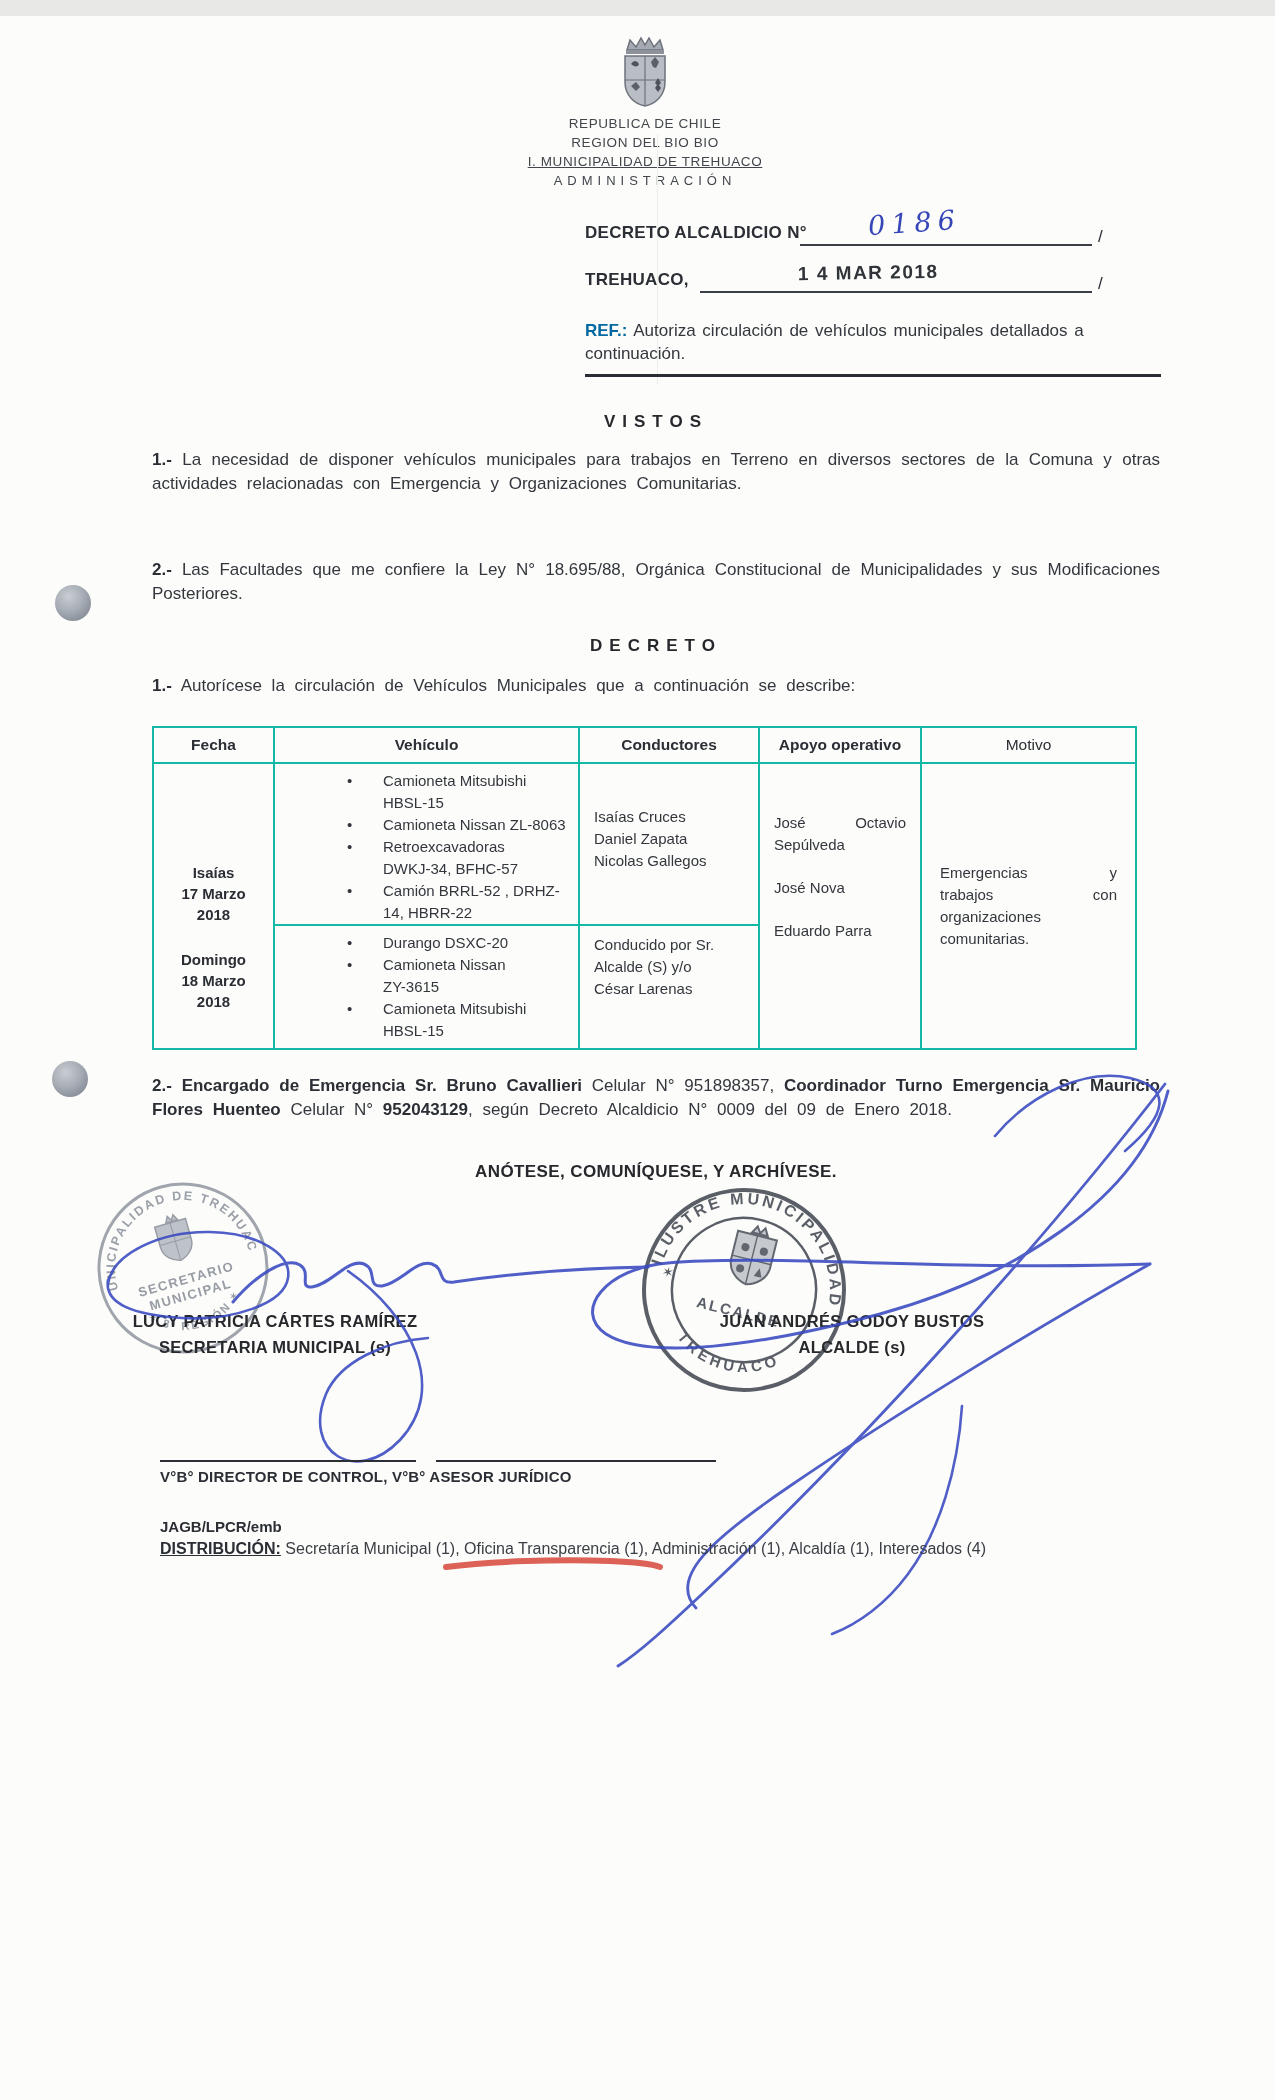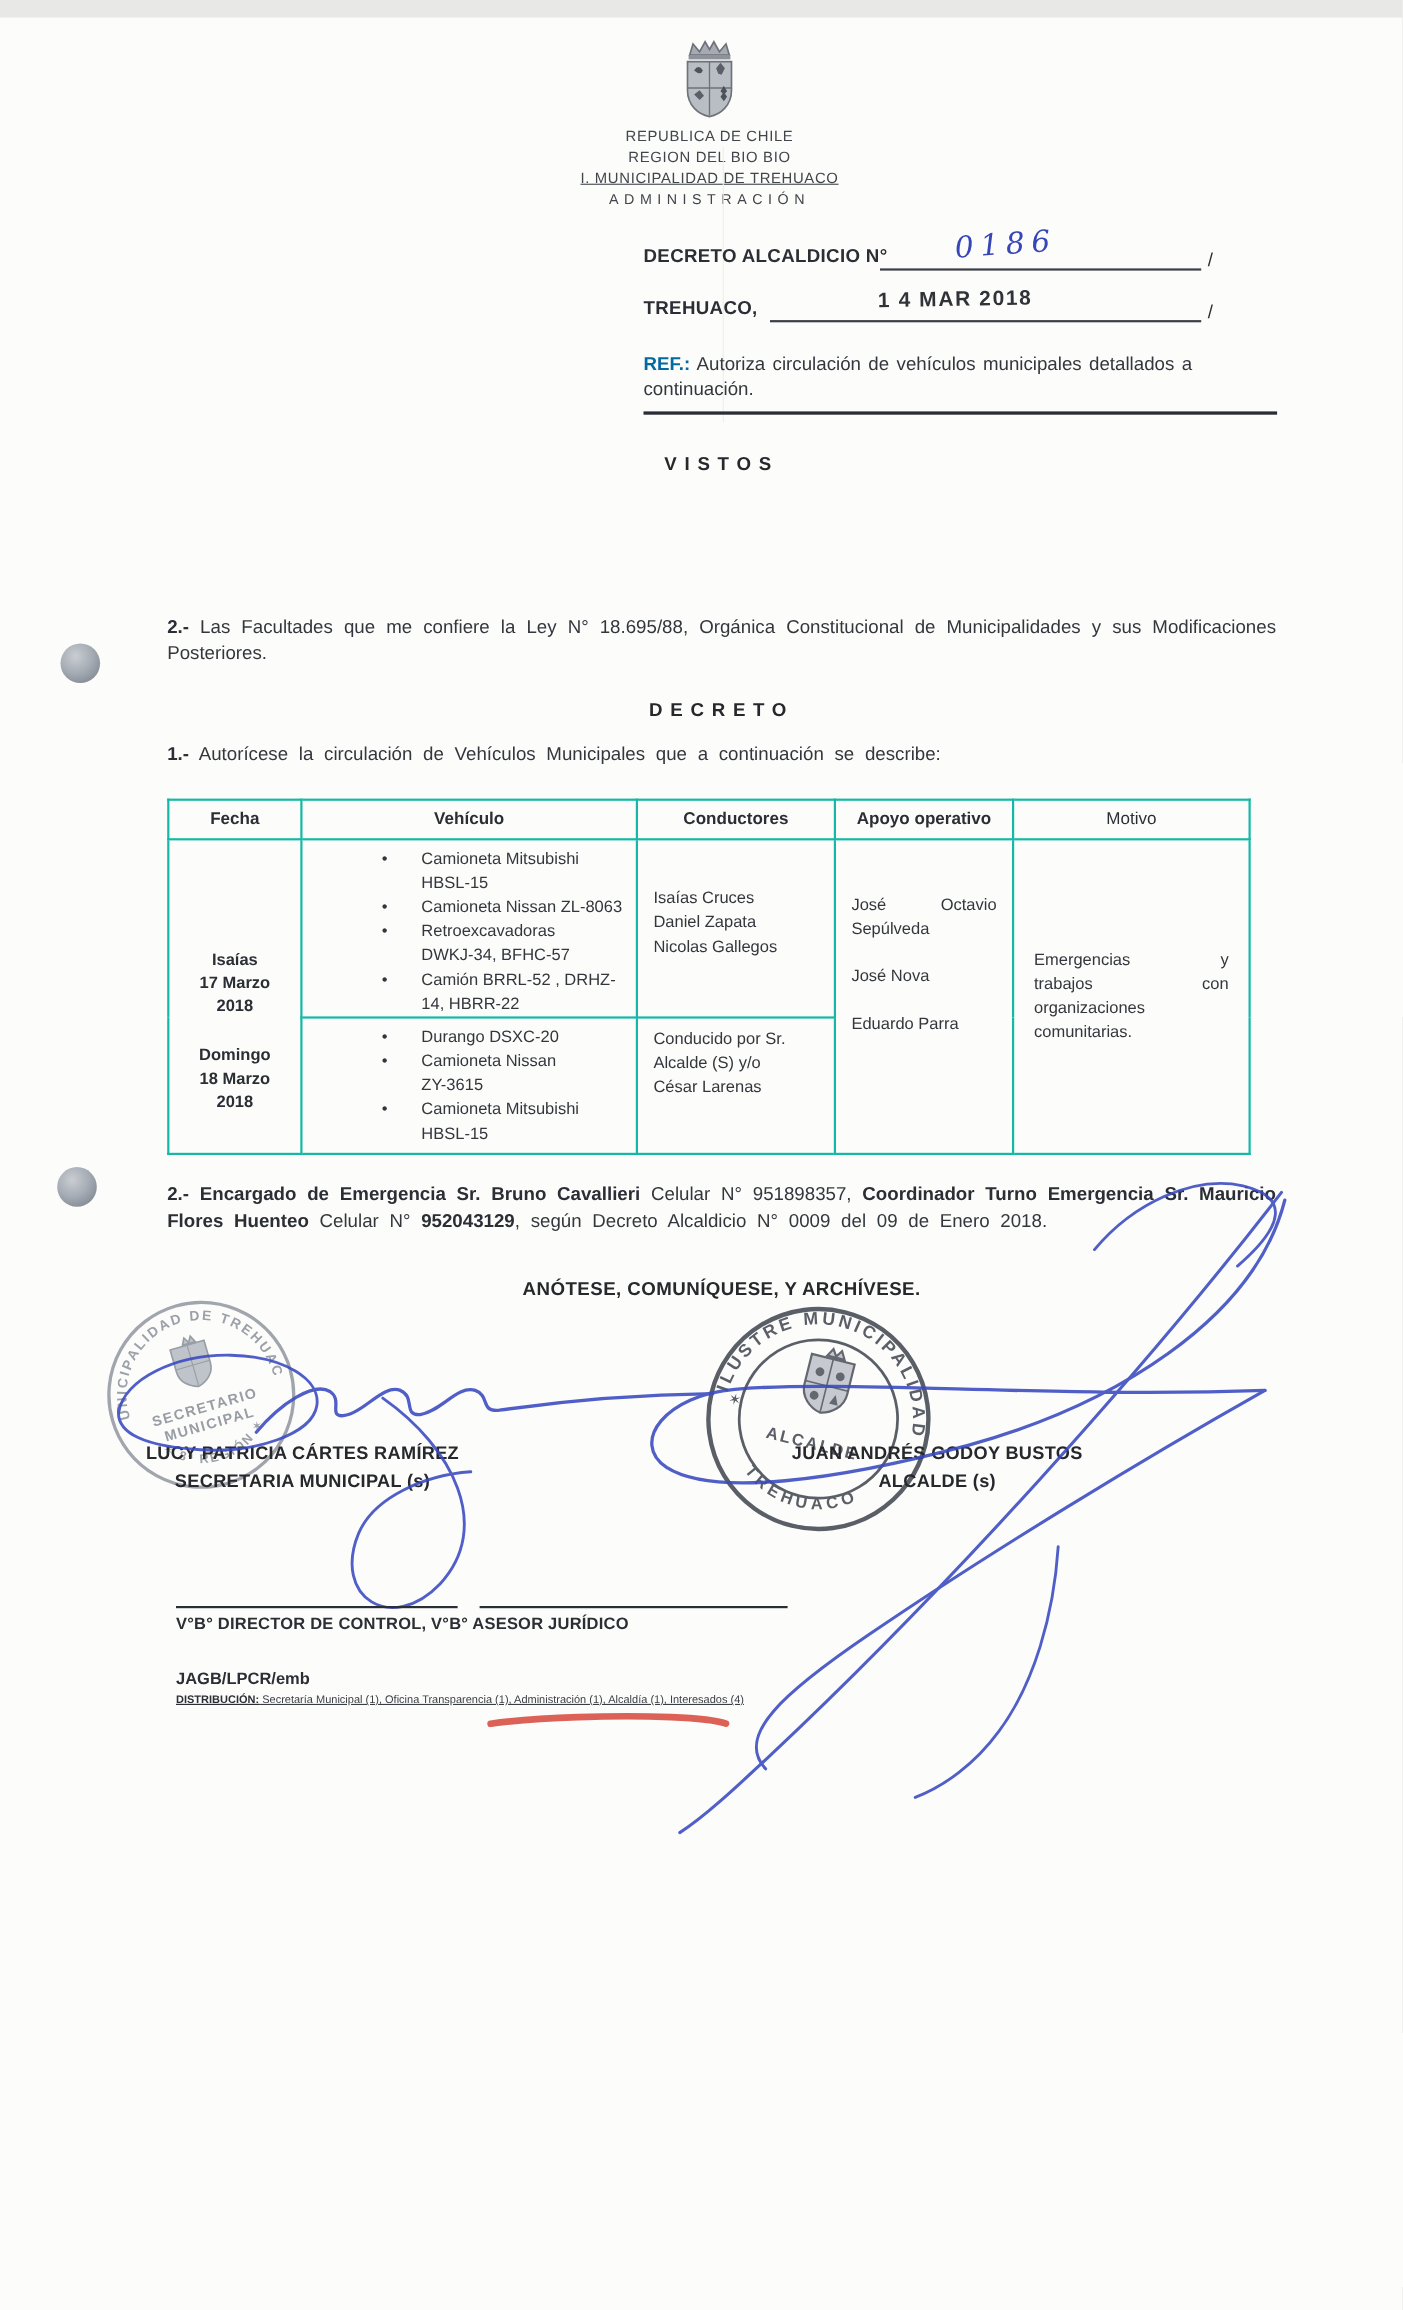--- a/index.html
+++ b/index.html
@@ -42,21 +42,21 @@
   .apoyo{padding:48px 14px 0 14px; line-height:22px;}
   .spread{display:flex; justify-content:space-between;}
   .motivo{padding:98px 18px 0 18px; line-height:22px;}
   
   .closing{left:152px; width:1008px; text-align:center; font-weight:700; font-size:17px; color:#26282c; letter-spacing:.4px;}
   .signame{font-weight:700; font-size:16.5px; color:#26282c; text-align:center; line-height:26px; letter-spacing:.3px;}
   
   .sigline{border-bottom:2px solid #2b2f35; height:0;}
   .vobo{font-weight:700; font-size:15px; color:#2b2f35; letter-spacing:.2px;}
   .initials{font-weight:700; font-size:15px; color:#2b2f35;}
-  .dist{font-size:10px; color:#3a3e44;text-decoration:underline;}
+  .dist{font-size:16px; color:#3a3e44;}
   .dist b{text-decoration:underline; color:#2b2f35;}
   
   .hole{width:36px; height:36px; border-radius:50%;
     background:radial-gradient(circle at 38% 32%, #c9cdd3 0%, #a7adb5 45%, #8b919b 75%, #7f858f 100%);}
   svg text{font-family:"Liberation Sans","DejaVu Sans",sans-serif;}
   .overlay{pointer-events:none;}
 </style>
 </head>
 <body>
 
@@ -94,20 +94,23 @@
   <div class="abs datestamp" style="left:798px; top:246px;">1 4 MAR 2018</div>
   <div class="abs fill-line" style="left:700px; top:275px; width:392px;"></div>
   <div class="abs slash" style="left:1098px; top:258px;">/</div>
 
   <div class="abs refblock" style="top:303px;">
     <b>REF.:</b><span> Autoriza circulación de vehículos municipales detallados a continuación.</span>
   </div>
 
   <div class="abs sec-title" style="top:396px;">VISTOS</div>
 
+  <div class="abs para" style="top:432px;">
+    <b>1.-</b><span> La necesidad de disponer vehículos municipales para trabajos en Terreno en diversos sectores de la Comuna y otras actividades relacionadas con Emergencia y Organizaciones Comunitarias.</span>
+  </div>
   <div class="abs para" style="top:542px;">
     <b>2.-</b><span> Las Facultades que me confiere la Ley N° 18.695/88, Orgánica Constitucional de Municipalidades y sus Modificaciones Posteriores.</span>
   </div>
 
   <div class="abs sec-title" style="top:620px;">DECRETO</div>
   <div class="abs para" style="top:658px;">
     <b>1.-</b><span> Autorícese la circulación de Vehículos Municipales que a continuación se describe:</span>
   </div>
 
   <table class="veh">

